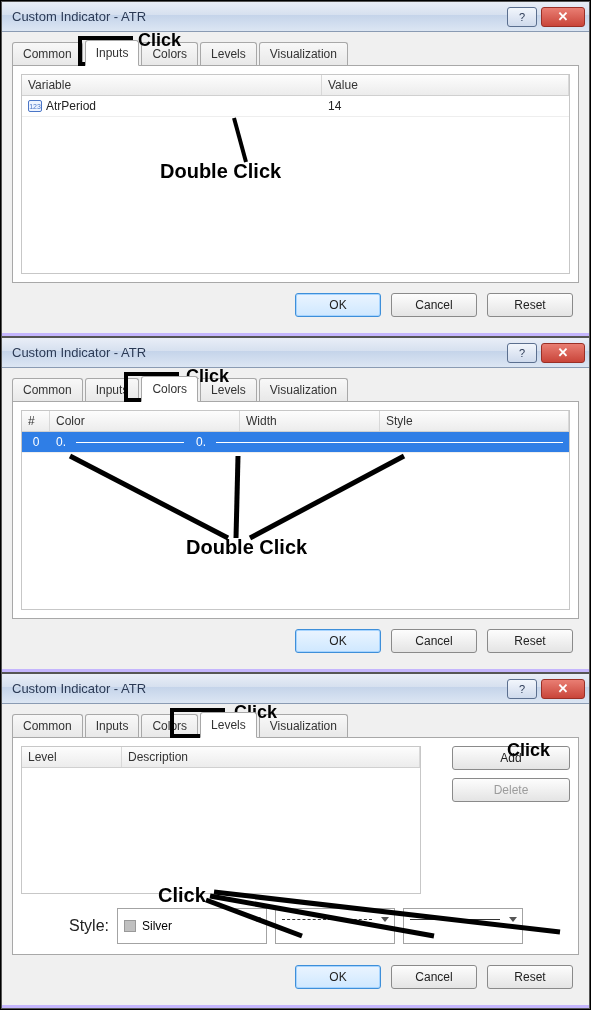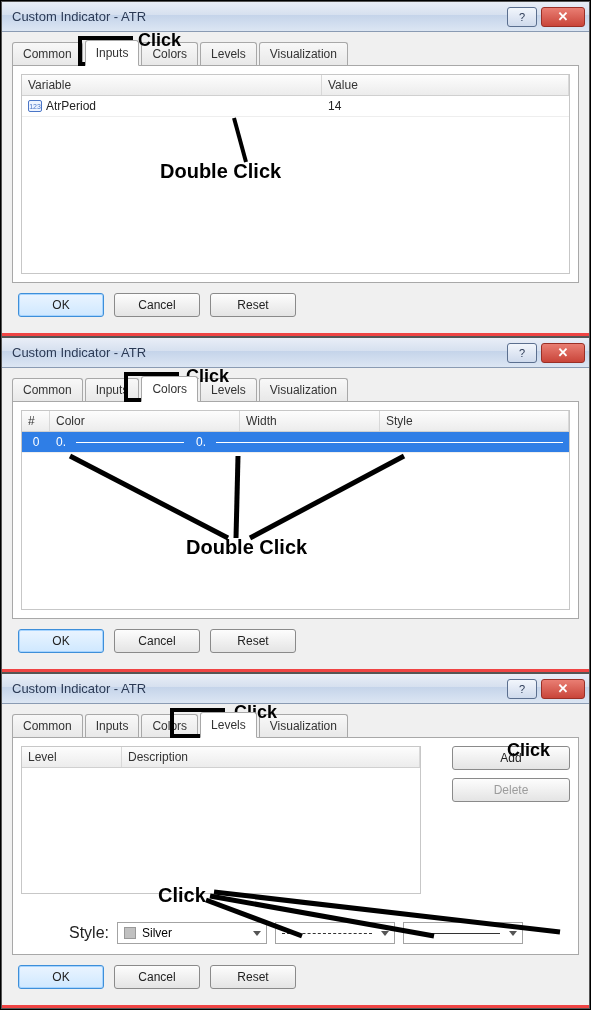--- a/index.html
+++ b/index.html
@@ -10,21 +10,21 @@
     width: 591px;
   }
   .stack {
     display: flex;
     flex-direction: column;
     border: 1px solid #000;
   }
   .dialog {
     width: 589px;
     border: 1px solid #555;
-    background: #ef4444;
+    background: #c4b5fd;
     position: relative;
   }
   .titlebar {
     height: 30px;
     background: linear-gradient(to bottom, #e9eef7 0%, #d6e0ef 45%, #c5d4ea 46%, #dce6f3 100%);
     border-bottom: 1px solid #8a9bb3;
     display: flex;
     align-items: center;
     padding: 0 4px 0 10px;
     position: relative;
@@ -120,21 +120,21 @@
   }
   .tbl-row.sel .td { color:#fff; }
   .icon123 {
     display:inline-flex; width:14px;height:12px;
     border:1px solid #4b76c7; border-radius:2px;
     font-size:7px; align-items:center;justify-content:center;
     color:#4b76c7; background:#eef4ff;
   }
   .swatch { width:12px;height:12px;border:1px solid #999;display:inline-block; }
   .btnrow {
-    display:flex; gap:10px;
+    display:flex; justify-content:flex-end; gap:10px;
     padding: 10px 6px 6px 6px;
   }
   .btn {
     min-width: 86px; height:24px;
     border:1px solid #8a8a8a;
     border-radius:3px;
     background: linear-gradient(to bottom,#fdfdfd,#e4e4e4);
     font-size:12px; color:#222;
     display:flex;align-items:center;justify-content:center;
   }
@@ -147,21 +147,21 @@
   .sidebtns {
     position:absolute; right:8px; top:8px; width:118px;
     display:flex; flex-direction:column; gap:8px;
   }
   .lbl { color:#222; font-size:16px; }
   .stylerow {
     position:absolute; left:56px; bottom:10px; right:10px;
     display:flex; align-items:center; gap:8px;
   }
   .combo {
-    height:22px; border:1px solid #a3a3a3; background:#fff;
+    height:36px; border:1px solid #a3a3a3; background:#fff;
     display:flex; align-items:center; padding:0 20px 0 6px;
     position:relative; font-size:12px;
   }
   .combo::after{
     content:""; position:absolute; right:5px; top:8px;
     border-left:4px solid transparent;border-right:4px solid transparent;
     border-top:5px solid #555;
   }
   .combo .sw { width:12px;height:12px;border:1px solid #999;margin-right:6px;}
   .combo.dash::before{

